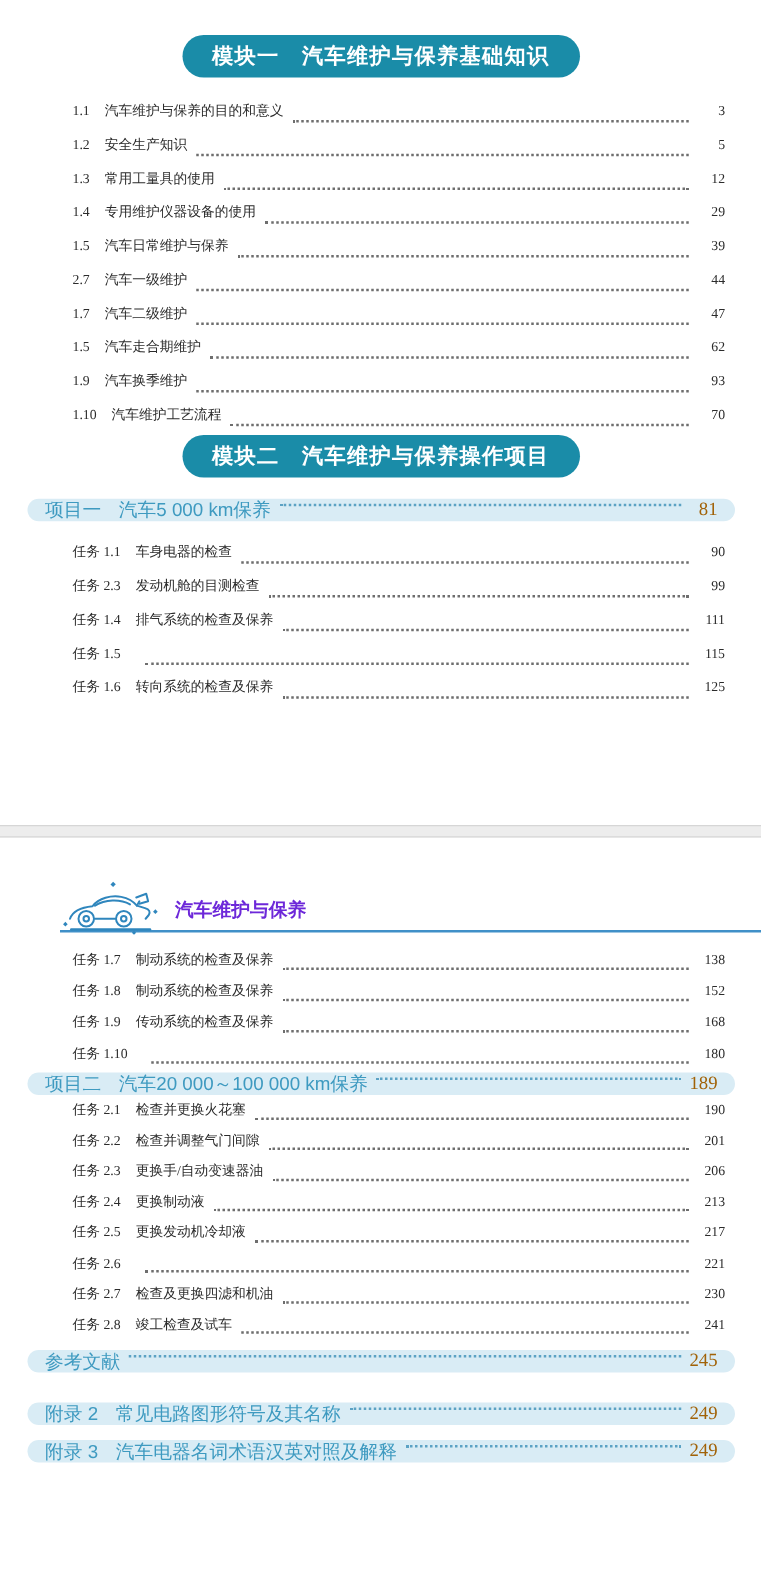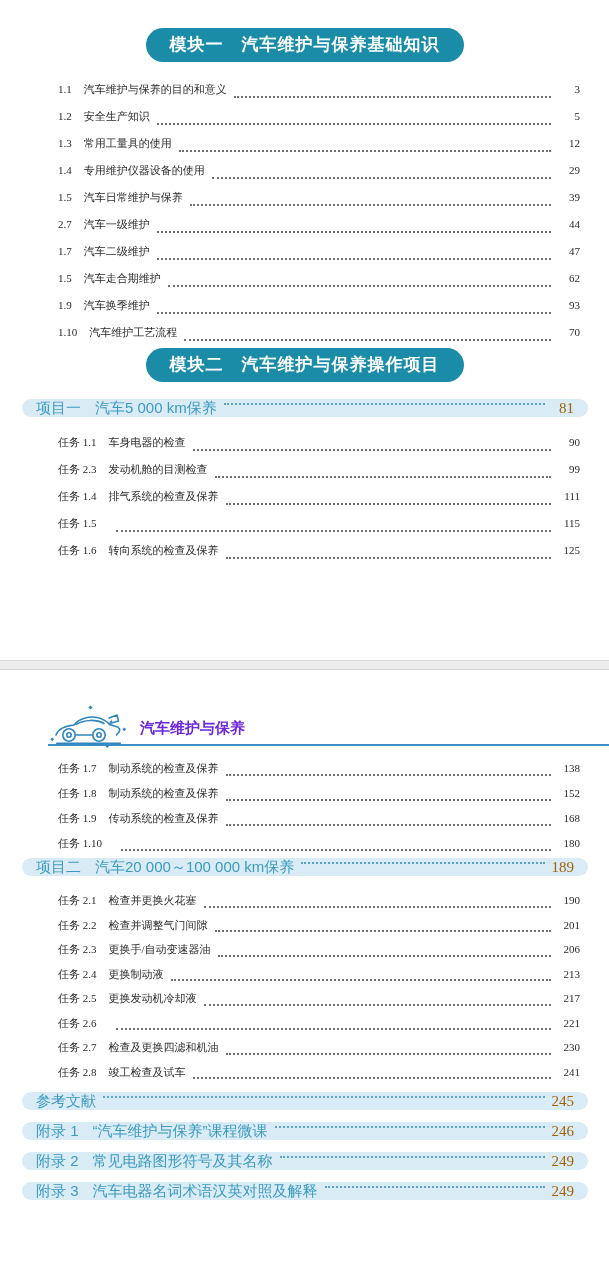--- a/index.html
+++ b/index.html
@@ -263,21 +263,21 @@
 
   <div class="spacer-s"></div>
 
   <div class="bar">
     <span class="toc-num">项目二</span>
     <span class="toc-title">汽车20 000～100 000 km保养</span>
     <span class="leader"></span>
     <span class="toc-page">189</span>
   </div>
 
-  <div class="toc-list tasks2" style="margin-top:12px;">
+  <div class="toc-list tasks2" style="margin-top:0;">
 
       <div class="toc-row">
         <span class="toc-num">任务 2.1</span>
         <span class="toc-title">检查并更换火花塞</span>
         <span class="leader"></span>
         <span class="toc-page">190</span>
       </div>
 
       <div class="toc-row">
         <span class="toc-num">任务 2.2</span>
@@ -336,26 +336,20 @@
         <div class="bar">
 
           <span class="toc-title">参考文献</span>
           <span class="leader"></span>
           <span class="toc-page">245</span>
         </div>
         <div class="bar-gap"></div>
       </div>
 
       <div>
-        <div class="bar">
-          <span class="toc-num">附录 1</span>
-          <span class="toc-title">“汽车维护与保养”课程微课</span>
-          <span class="leader"></span>
-          <span class="toc-page">246</span>
-        </div>
         <div class="bar-gap"></div>
       </div>
 
       <div>
         <div class="bar">
           <span class="toc-num">附录 2</span>
           <span class="toc-title">常见电路图形符号及其名称</span>
           <span class="leader"></span>
           <span class="toc-page">249</span>
         </div>

